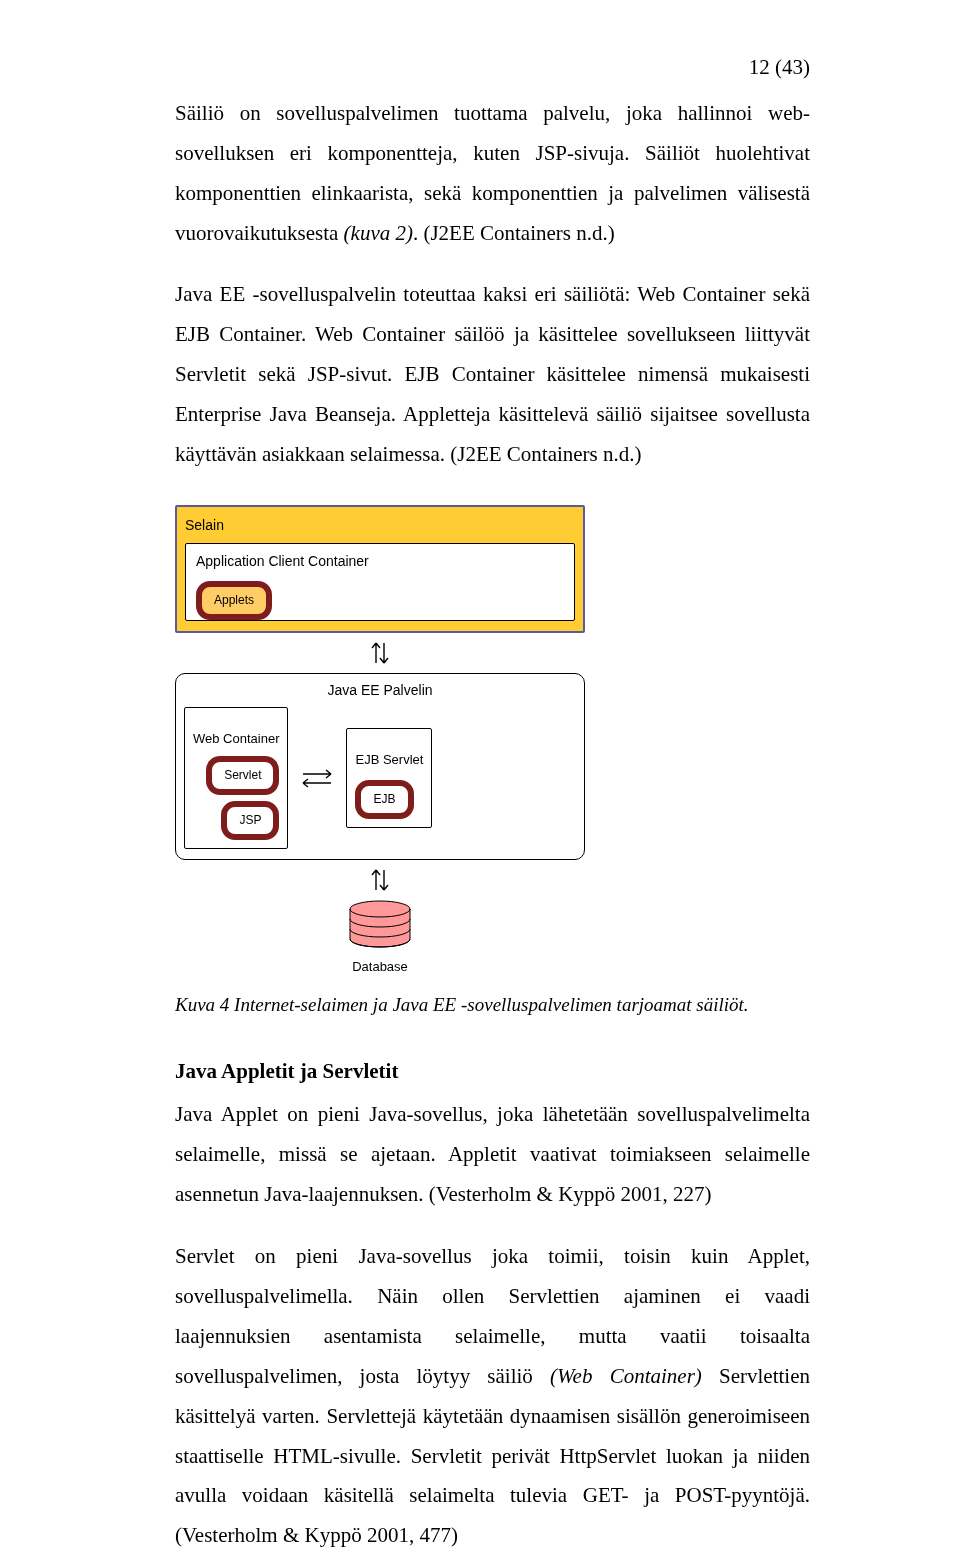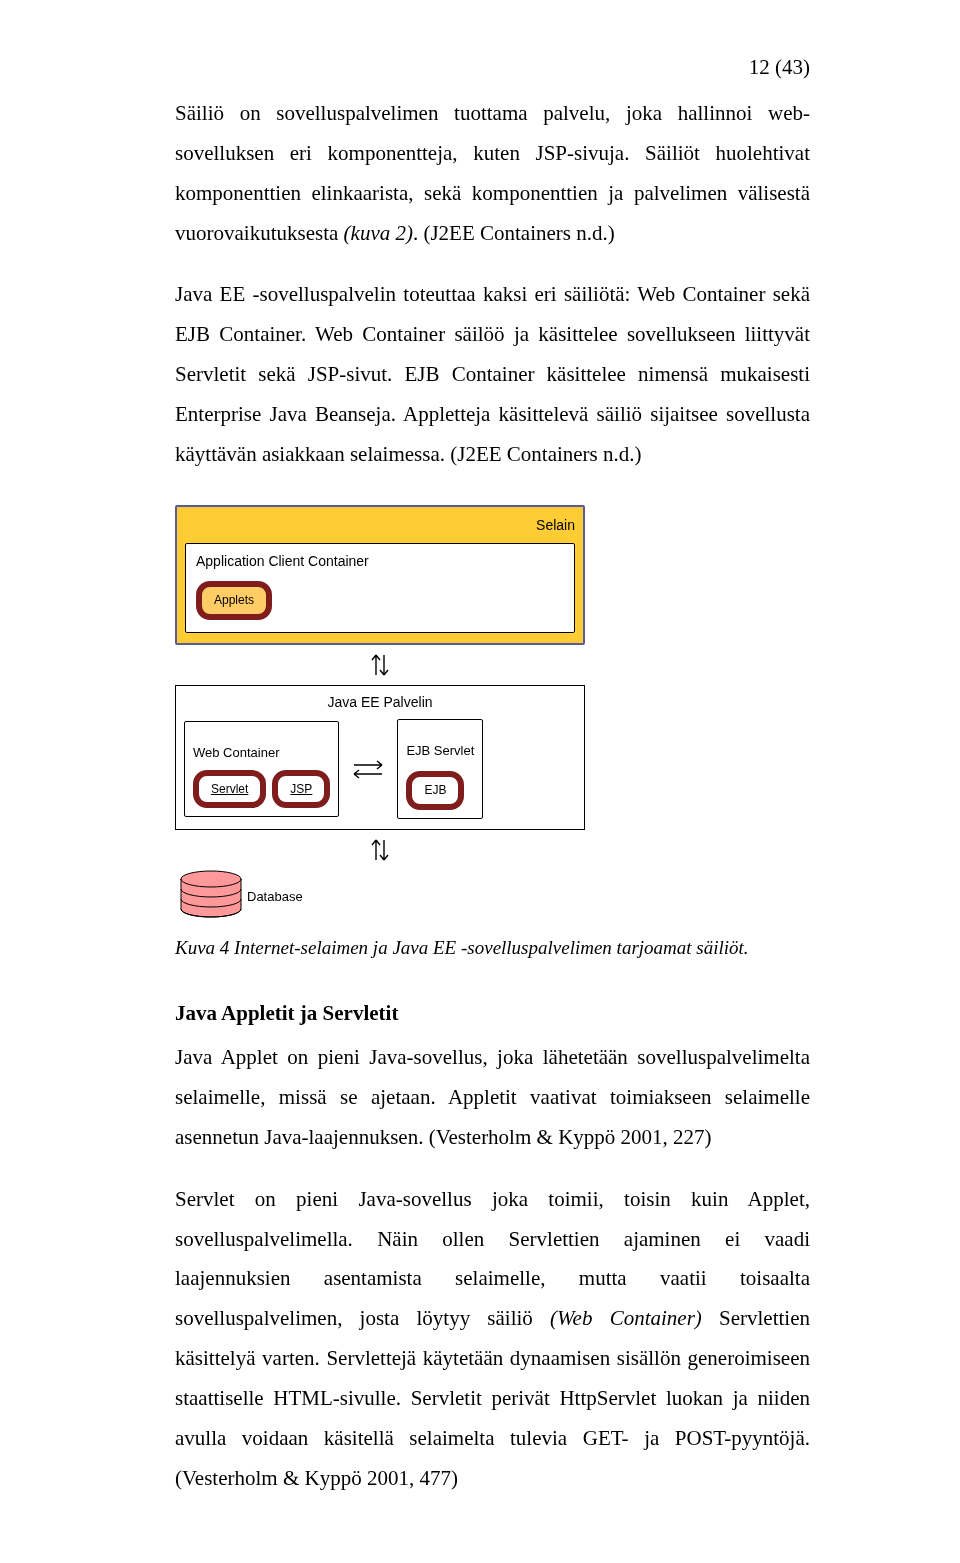--- a/index.html
+++ b/index.html
@@ -58,28 +58,28 @@
 
   .selain-outer {
     border: 2px solid #5a5a9e;
     background: #fc3;
     border-radius: 2px;
     padding: 5px 8px 10px 8px;
   }
   .selain-outer .selain-title {
     font-family: Arial, Helvetica, sans-serif;
     font-size: 14px;
-    text-align: right;
+    text-align: left;
     margin-bottom: 4px;
   }
   .acc-box {
     border: 1px solid #000;
     background: #fff;
     border-radius: 2px;
-    padding: 4px 10px 12px 10px;
+    padding: 4px 10px 0 10px;
   }
   .acc-box .acc-title {
     font-family: Arial, Helvetica, sans-serif;
     font-size: 14px;
     margin-bottom: 4px;
   }
 
   .arrows-v {
     display: flex;
     justify-content: center;
@@ -91,21 +91,21 @@
 
   .arrows-h {
     display: inline-flex;
     align-items: center;
     margin: 0 4px;
   }
 
   .javaee-box {
     border: 1px solid #000;
     background: #fff;
-    border-radius: 0;
+    border-radius: 10px;
     padding: 3px 8px 10px 8px;
   }
   .javaee-title {
     font-family: Arial, Helvetica, sans-serif;
     font-size: 14px;
     text-align: center;
     margin-bottom: 4px;
   }
   .javaee-row {
     display: flex;
@@ -119,28 +119,28 @@
     background: #fff;
   }
   .container-box .ctitle {
     font-family: Arial, Helvetica, sans-serif;
     font-size: 13px;
     margin-bottom: 4px;
     white-space: nowrap;
   }
   .pill-stack {
     display: flex;
+    flex-direction: column;
     gap: 6px;
     align-items: flex-end;
-    text-decoration: underline;
   }
 
   .db-stack {
     display: flex;
-    flex-direction: row;
+    flex-direction: column;
     align-items: center;
     margin-top: 0;
   }
   .db-label {
     font-family: Arial, Helvetica, sans-serif;
     font-size: 13px;
     margin-top: 3px;
   }
 </style>
 </head>

